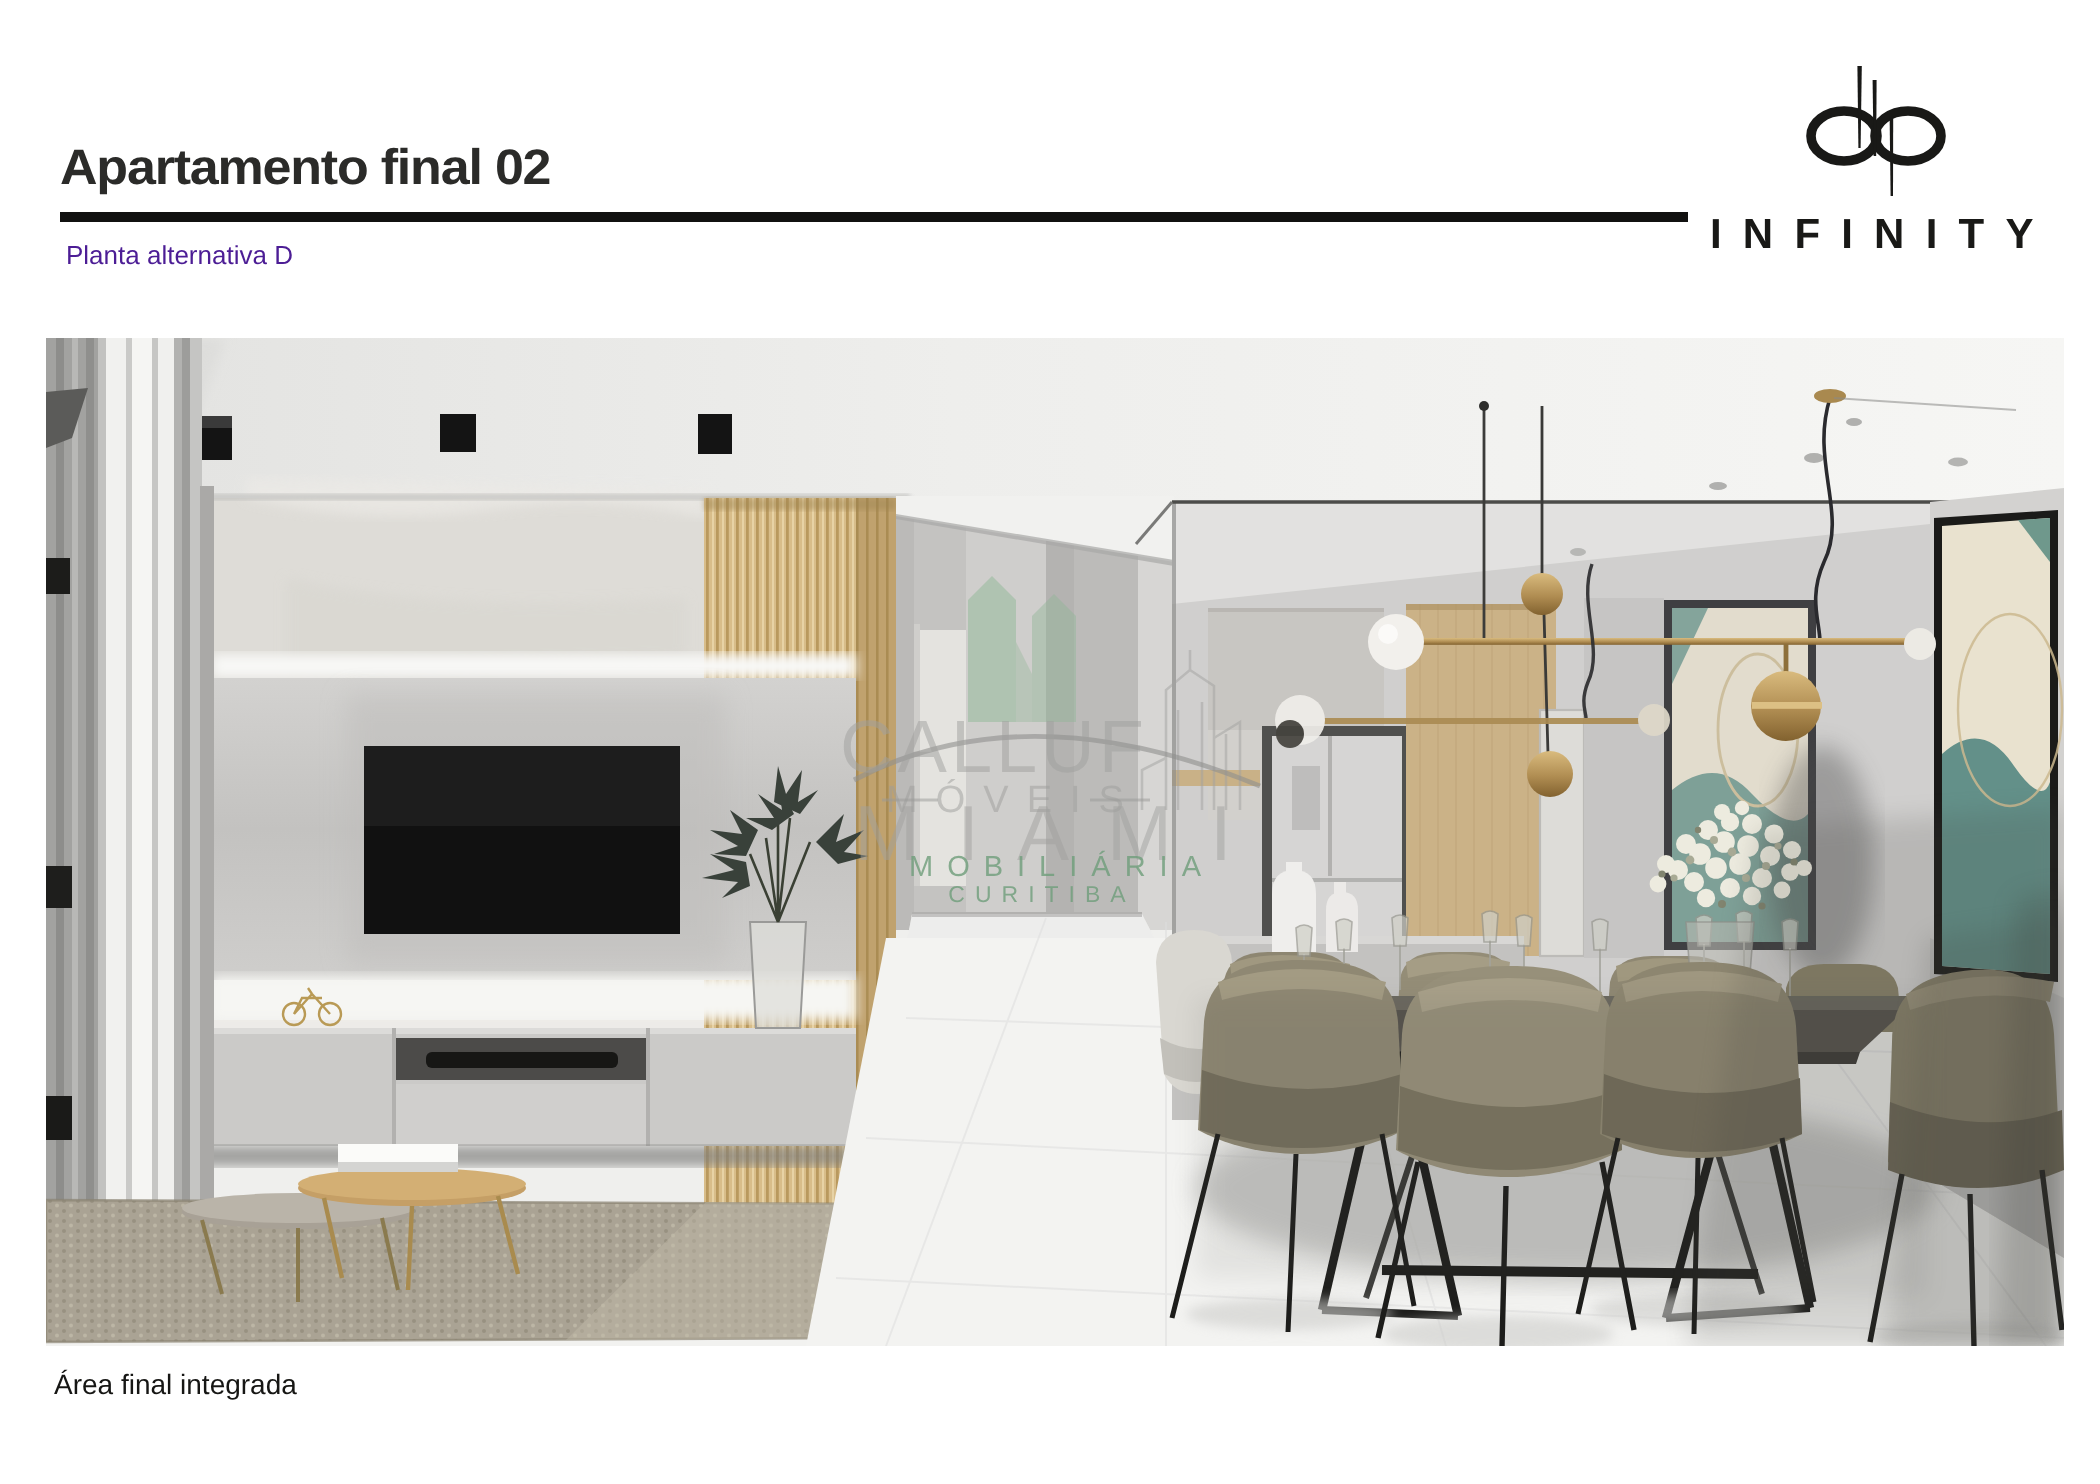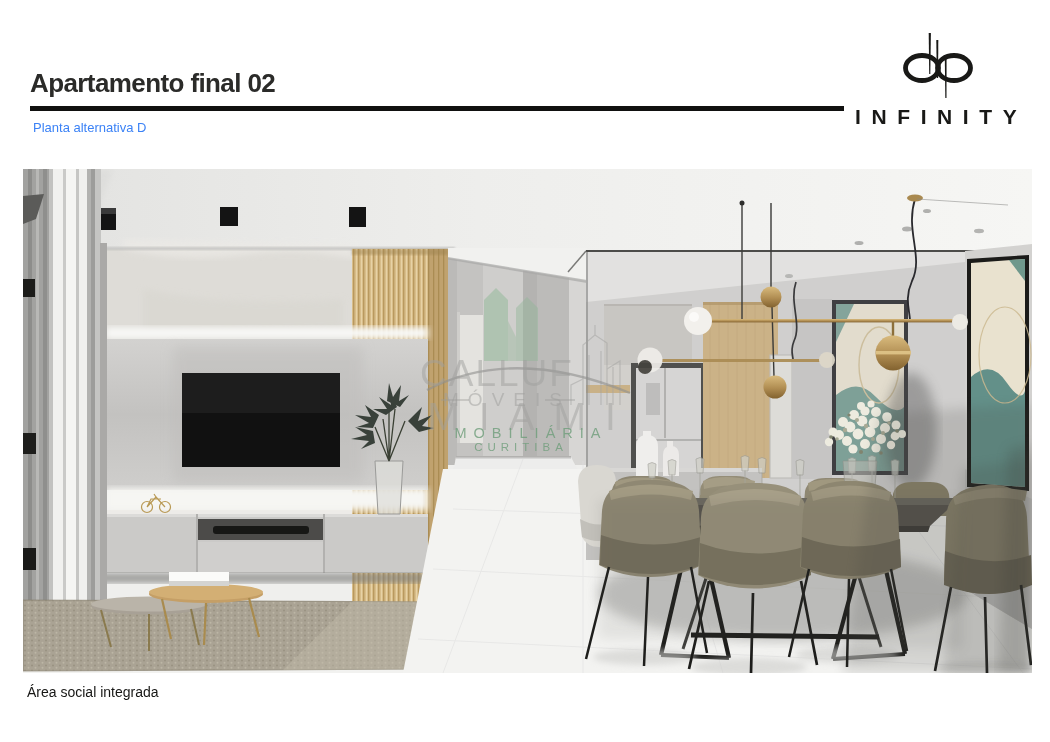--- a/index.html
+++ b/index.html
@@ -6,21 +6,21 @@
   body{width:1050px;height:742px;background:#ffffff;font-family:"Liberation Sans",sans-serif;position:relative;overflow:hidden}
   .abs{position:absolute}
 </style>
 </head>
 <body>
 
 <div class="abs" style="left:30px;top:69px;font-size:26px;font-weight:bold;color:#2b2b29;letter-spacing:-0.6px;-webkit-text-stroke:0;transform:scaleY(0.96);transform-origin:left top;">Apartamento final 02</div>
 
 <div class="abs" style="left:30px;top:106px;width:814px;height:5px;background:#111110;"></div>
 
-<div class="abs" style="left:33px;top:120px;font-size:13px;color:#3b82f6;">Planta alternativa D</div>
+<div class="abs" style="left:33px;top:120px;font-size:13px;color:#4c1d95;">Planta alternativa D</div>
 
 <svg class="abs" style="left:850px;top:28px;" width="180" height="105" viewBox="0 0 180 105">
   <g stroke="#191917" fill="none">
     <ellipse cx="72" cy="40" rx="16.5" ry="12.5" stroke-width="4.8"></ellipse>
     <ellipse cx="104" cy="40" rx="16.5" ry="12.5" stroke-width="4.8"></ellipse>
   </g>
   <g fill="#191917">
     <polygon points="78.7,5 80.9,5 80.3,46 79.2,46"></polygon>
     <polygon points="86.3,12 88.3,12 88.1,50 86.8,50"></polygon>
     <polygon points="94.8,30 96.6,30 96.5,70 95.3,70"></polygon>
@@ -520,13 +520,13 @@
     <path d="M418,231 L446,231 M522,231 L552,231" stroke="#9a9a98" stroke-width="1.5" opacity="0.5"></path>
 
     <text x="508" y="261" text-anchor="middle" font-size="39" letter-spacing="19" fill="#a0a09e" opacity="0.48" font-family="Liberation Sans, sans-serif">MIAMI</text>
 
     <text x="508" y="269" text-anchor="middle" font-size="14.5" letter-spacing="7" fill="#6f9e7b" opacity="0.8" font-family="Liberation Sans, sans-serif">MOBILIÁRIA</text>
 
     <text x="498" y="282" text-anchor="middle" font-size="11.5" letter-spacing="5" fill="#6f9e7b" opacity="0.8" font-family="Liberation Sans, sans-serif">CURITIBA</text>
   </g>
 </svg>
 
-<div class="abs" style="left:27px;top:684px;font-size:14px;color:#161614;">Área social integrada</div>
+<div class="abs" style="left:27px;top:684px;font-size:14px;color:#161614;">Área final integrada</div>
 
 </body></html>

